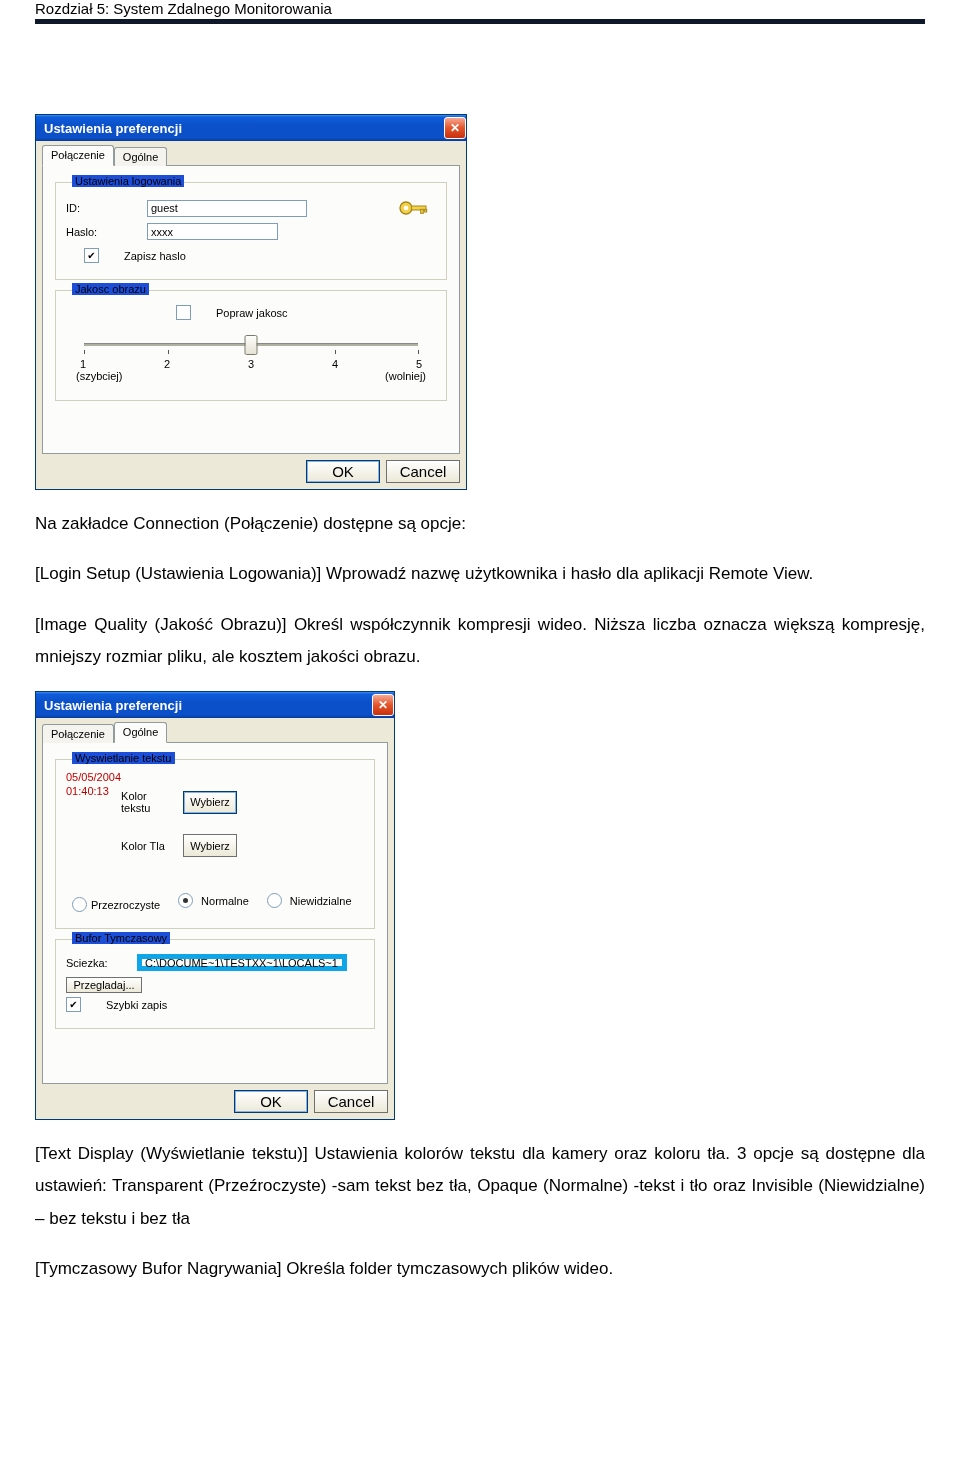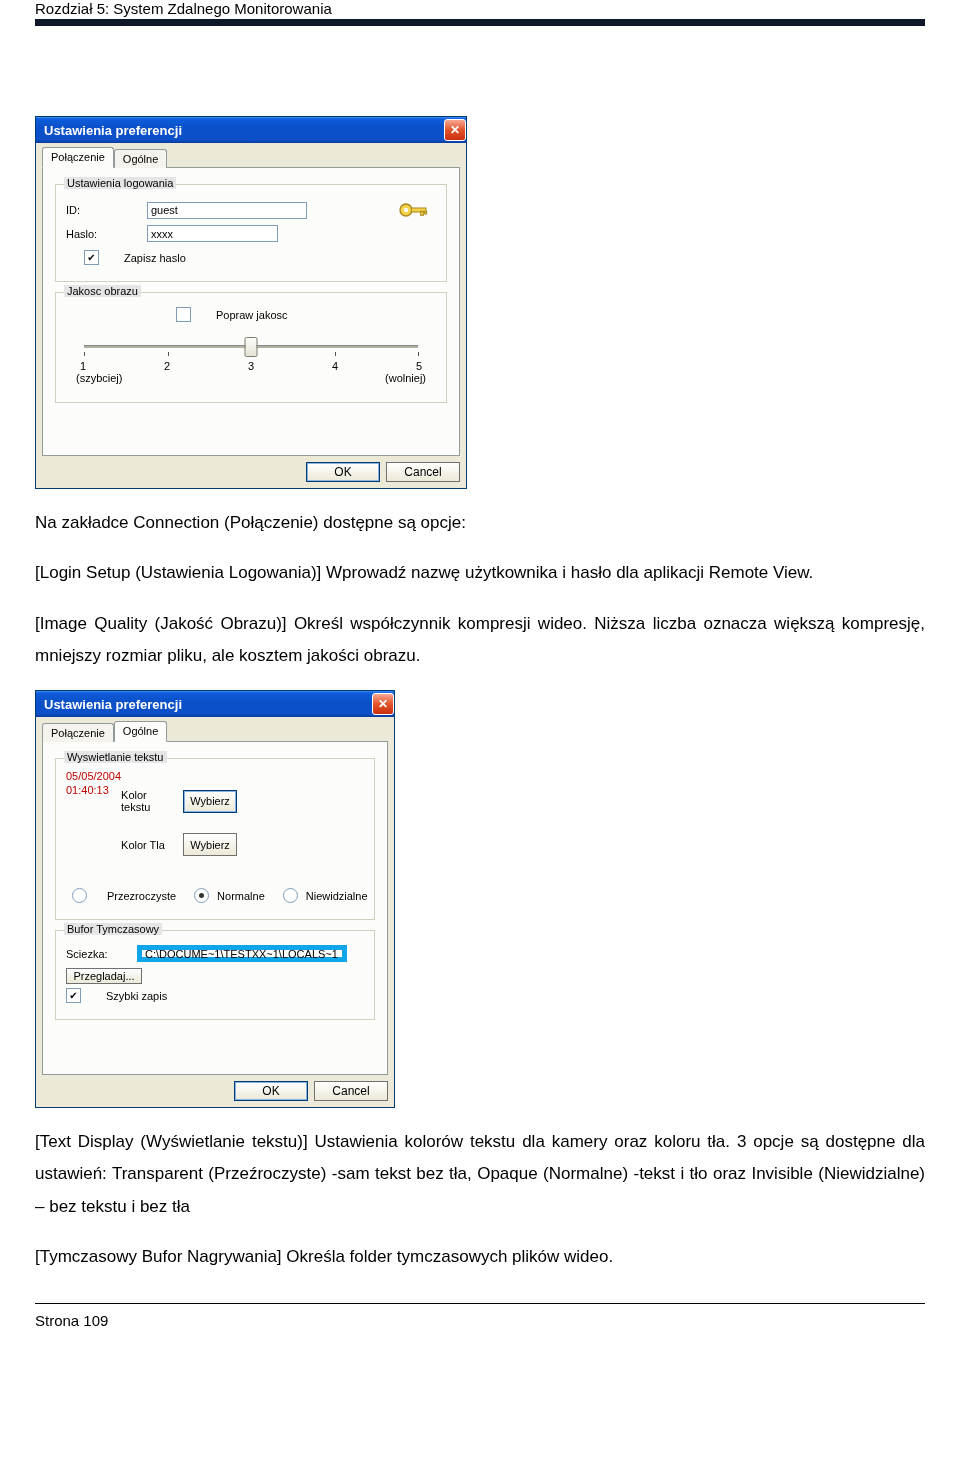--- a/index.html
+++ b/index.html
@@ -7,21 +7,21 @@
     font-family: Arial, Helvetica, sans-serif;
     background: #fff;
     color: #000;
     font-size: 16px;
     width: 960px;
   }
   .page {
     padding: 0 35px 30px 35px;
   }
   .header-line {
-    border-bottom: 7px solid #0f172a;
+    border-bottom: 5px solid #0f172a;
     padding-bottom: 2px;
     margin-top: 0;
     font-size: 15px;
   }
   .footer-line {
     border-top: 1px solid #000;
     padding-top: 8px;
     margin-top: 30px;
     font-size: 15px;
   }
@@ -103,22 +103,22 @@
     z-index: 1;
   }
   .fieldset {
     border: 1px solid #d0d0bf;
     margin: 6px 2px 10px 2px;
     padding: 10px 10px 12px 10px;
     position: relative;
   }
   .fieldset .legend {
     position: absolute;
-    top: -8px; left: 8px;
-    background: #e5e5e5;
+    top: -8px; left: 16px;
+    background: #1d4ed8;
     padding: 0 3px;
     font-size: 11px;
   }
   .row {
     display: flex;
     align-items: center;
     gap: 21px;
     font-size: 11px;
     margin: 4px 0;
   }
@@ -183,21 +183,21 @@
     padding: 0 10px;
   }
 
   .btnbar {
     display:flex; justify-content:flex-end; gap:6px;
     margin-top: 6px;
   }
   .btn {
     border: 1px solid #707070;
     background: linear-gradient(to bottom,#fff,#ece9d8);
-    font-size: 12px;
+    font-size: 15px;
     padding: 2px 0;
     text-align:center;
     cursor:pointer;
     min-width: 72px;
   }
   .btn.small { min-width: 60px; font-size:11px; padding:1px 0; }
   .btn.xs { min-width: 52px; height:17px; font-size:11px; display:inline-flex;align-items:center;justify-content:center; }
   .btn.default { border: 1px solid #003c74; box-shadow: 0 0 0 1px #88b0e0 inset; }
 
   .redtext { color: #c00000; font-size:11px; line-height:1.3; }
@@ -332,21 +332,21 @@
                 <span class="k">Kolor tekstu</span>
                 <div class="btn xs default">Wybierz</div>
               </div>
               <div class="tight2">
                 <span class="k">Kolor Tla</span>
                 <div class="btn xs">Wybierz</div>
               </div>
             </div>
           </div>
           <div class="row" style="gap:18px; margin-top:12px; margin-left:6px;">
-            <span style="display:flex;align-items:center;gap:16px;">
+            <span style="display:flex;align-items:center;gap:0;margin-top:8px;">
               <span class="radio"></span>
               <span>Przezroczyste</span>
             </span>
             <span style="display:flex;align-items:center;gap:4px;">
               <span class="radio">
                   <span class="dot"></span>
                 </span>
               <span>Normalne</span>
             </span>
             <span style="display:flex;align-items:center;gap:4px;">
@@ -379,14 +379,13 @@
     </div>
   </div>
 
   <p class="para">
     <span class="bold">[Text Display (Wyświetlanie tekstu)]</span><span>   Ustawienia kolorów tekstu dla kamery oraz koloru tła. 3 opcje są dostępne dla ustawień: </span><span class="bold">Transparent</span><span> (</span><span class="bold">Przeźroczyste</span><span>) -sam tekst bez tła, </span><span class="bold">Opaque</span><span> (</span><span class="bold">Normalne</span><span>) -tekst i tło oraz </span><span class="bold">Invisible</span><span> (</span><span class="bold">Niewidzialne</span><span>) – bez tekstu i bez tła</span>
   </p>
   <p class="para">
     <span class="bold">[Tymczasowy Bufor Nagrywania]</span><span>   Określa folder tymczasowych plików wideo.</span>
   </p>
 
-  <div class="footer-line">Strona 109</div>
 </div>
 
 </body></html>

